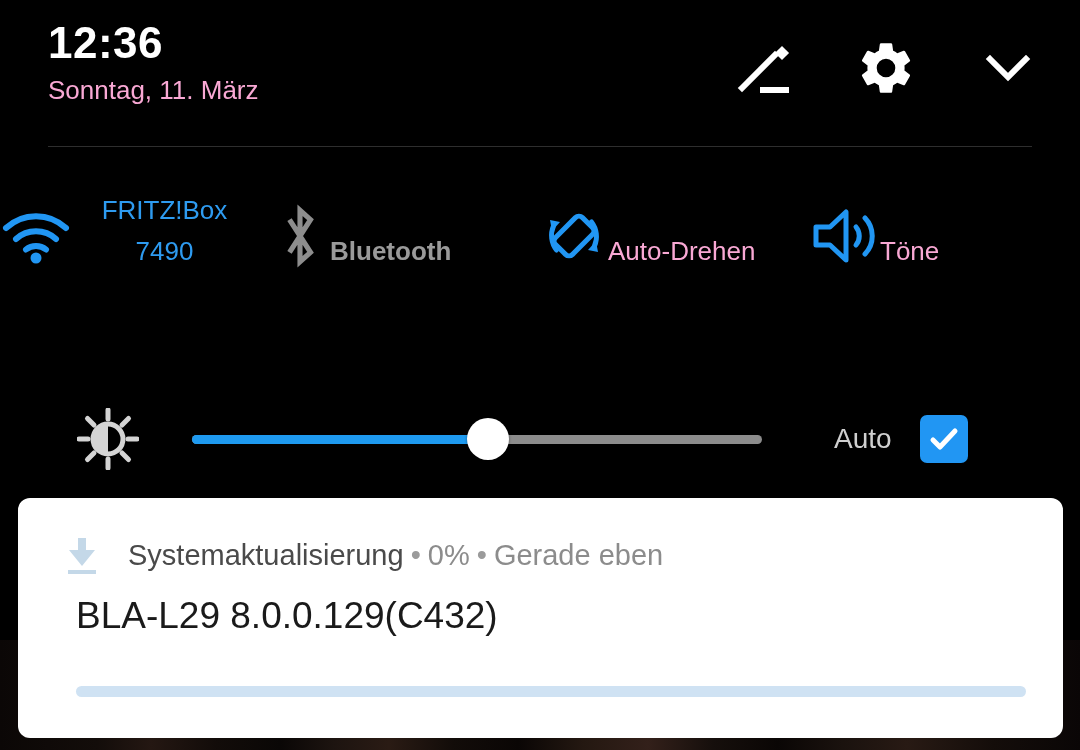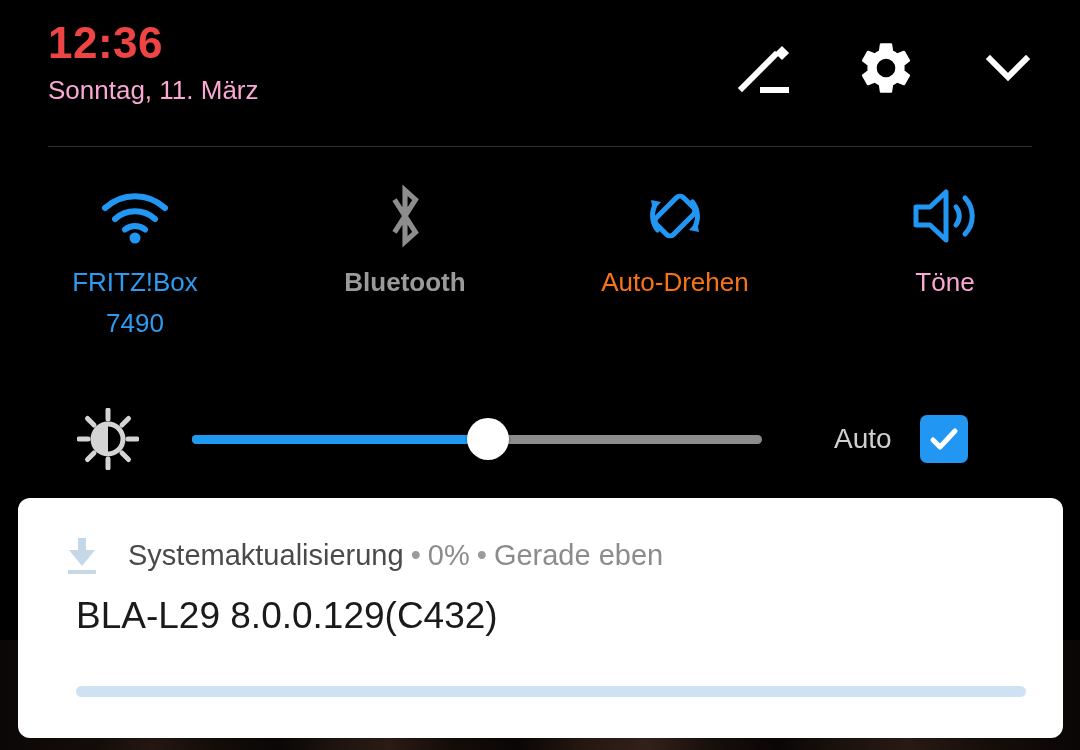--- a/index.html
+++ b/index.html
@@ -48,21 +48,21 @@
     z-index: 2;
   }
   .clock-block {
     position: absolute;
     left: 48px;
     top: 18px;
   }
   .clock-time {
     font-size: 44px;
     font-weight: 700;
-    color: #ef4444;
+    color: #ffffff;
     letter-spacing: 0.5px;
     line-height: 50px;
   }
   .clock-date {
     font-size: 26px;
     font-weight: 400;
     color: #f9a8d4;
     line-height: 40px;
     margin-top: 2px;
   }
@@ -98,22 +98,21 @@
     position: absolute;
     left: 0;
     top: 180px;
     width: 1080px;
     display: flex;
     z-index: 2;
   }
   .tile {
     flex: 1 1 0;
     display: flex;
-    flex-direction: column;
-    align-items: center;
+    align-items: flex-end;
   }
   .tile-icon {
     height: 72px;
     display: flex;
     align-items: center;
     justify-content: center;
   }
   .tile-label {
     margin-top: 10px;
     font-size: 26px;
@@ -334,21 +333,21 @@
         <svg width="68" height="68" viewBox="0 0 68 68" aria-hidden="true">
           <g stroke="#2196f3" stroke-width="5" fill="none" stroke-linecap="round">
             <rect x="22" y="15" width="24" height="38" rx="5" transform="rotate(45 34 34)"></rect>
             <path d="M13.5 24 A24 24 0 0 0 16.5 48"></path>
             <path d="M54.5 44 A24 24 0 0 0 51.5 20"></path>
           </g>
           <polygon points="10,18 20,20 12,29" fill="#2196f3"></polygon>
           <polygon points="58,50 48,48 56,39" fill="#2196f3"></polygon>
         </svg>
       </div>
-      <div class="tile-label on" style="color: #f97316;">Auto-Drehen</div>
+      <div class="tile-label on" style="color: #f9a8d4;">Auto-Drehen</div>
     </div>
 
 
     <div class="tile">
       <div class="tile-icon">
         <svg width="70" height="62" viewBox="0 0 70 62" aria-hidden="true">
           <path d="M6 22 L20 22 L36 7 L36 55 L20 40 L6 40 Z" fill="none" stroke="#2196f3" stroke-width="5" stroke-linejoin="round"></path>
           <g fill="none" stroke="#2196f3" stroke-width="5" stroke-linecap="round">
             <path d="M46 22 A14 14 0 0 1 46 40"></path>
             <path d="M55 13 A26 26 0 0 1 55 49"></path>

